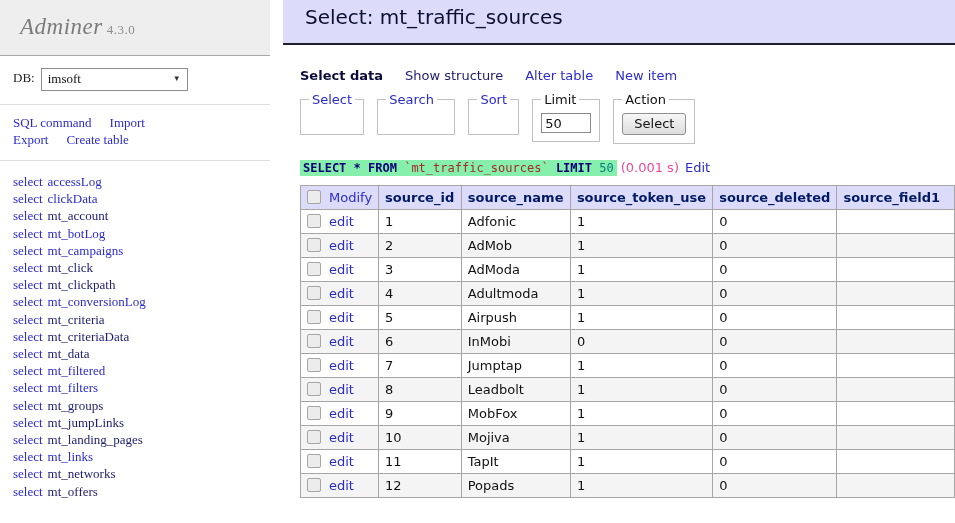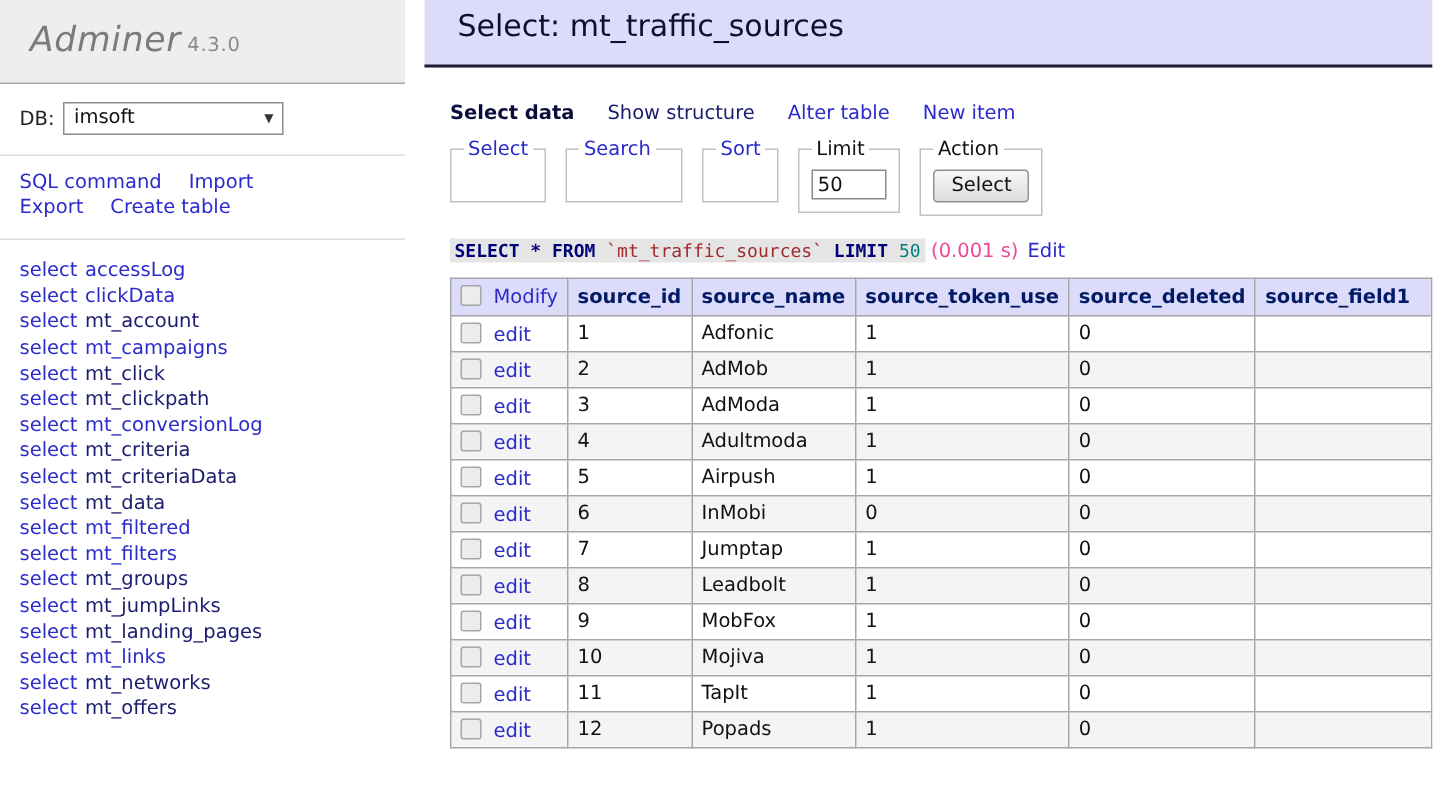--- a/index.html
+++ b/index.html
@@ -5,21 +5,21 @@
   html, body { margin:0; padding:0; overflow:hidden; }
   body {
     width:955px; height:523px; background:#fff; position:relative;
     font-family:"DejaVu Sans","Liberation Sans",sans-serif; font-size:13px; color:#111;
   }
   a { text-decoration:none; cursor:pointer; }
   .lnk { color:#2b2bcc; }
   .visited { color:#1c1c6e; }
 
   
-  #sidebar { position:absolute; left:0; top:0; width:270px; height:387px; background:#fff; }
+  #sidebar { position:absolute; left:0; top:0; width:270px; height:387px; background:#fff;font-family:Liberation Serif, serif; }
   .logo { background:#eee; height:56px; border-bottom:1px solid #a8a8a8; box-sizing:border-box; padding:14px 0 0 20px; }
   .logo h1 { margin:0; font-size:23px; font-weight:normal; font-style:italic; color:#7b7b7b; letter-spacing:.5px; }
   .logo .ver { font-size:13px; font-style:normal; color:#8b8b8b; margin-left:4px; }
   .db-row { padding:12px 0 13px 13px; border-bottom:1px solid #dcdcdc; }
   .db-row .db-label { color:#222; margin-right:6px; }
   .db-select {
     display:inline-block; width:133px; border:1px solid #8c8c8c; background:#fff;
     padding:2px 6px 3px 6px; vertical-align:middle; position:relative;
   }
   .db-select .arrow { position:absolute; right:6px; top:5px; font-size:8px; color:#333; }
@@ -55,21 +55,21 @@
     width:42px; height:16px; border:1px solid #8a8a8a; font-family:inherit; font-size:13px;
     padding:1px 3px; margin-top:3px; color:#111; background:#fff;
   }
   .btn {
     font-family:inherit; font-size:13px; color:#111; margin-top:3px;
     background:linear-gradient(#f6f6f6,#dddddd); border:1px solid #8f8f8f; border-radius:3px;
     padding:2px 11px 3px 11px; cursor:pointer;
   }
 
   .sql-line { margin:16px 0 0 17px; white-space:nowrap; }
-  .sql-line code { background:#e5e5e5; padding:1px 3px; font-family:"DejaVu Sans Mono","Liberation Mono",monospace; font-size:12px; }
+  .sql-line code { background:#86efac; padding:1px 3px; font-family:"DejaVu Sans Mono","Liberation Mono",monospace; font-size:12px; }
   .kw  { color:#000077; font-weight:bold; }
   .idf { color:#a22b2b; }
   .num { color:#007f7f; }
   .time { color:#ec4899; margin-left:4px; }
   .sql-line .edit { margin-left:6px; font-size:13px; }
 
   table.data-table { border-collapse:collapse; margin:10px 0 0 17px; table-layout:fixed; }
   .data-table th, .data-table td { border:1px solid #a6a6a6; font-size:13px; text-align:left; vertical-align:middle; }
   .data-table th { background:#dcdcfa; padding:4px 6px; font-weight:bold; white-space:nowrap; }
   .data-table th a { color:#001a66; font-weight:bold; }
@@ -98,20 +98,21 @@
     <span class="db-label">DB:</span><span class="db-select"><span>imsoft</span><span class="arrow">▼</span></span>
   </div>
   <div class="side-links">
     <a class="lnk">SQL command</a><a class="lnk">Import</a><br>
     <a class="lnk">Export</a><a class="lnk">Create table</a>
   </div>
   <div class="table-list">
       <p class="titem"><a class="lnk sel">select</a><a class="lnk">accessLog</a></p>
       <p class="titem"><a class="lnk sel">select</a><a class="lnk">clickData</a></p>
       <p class="titem"><a class="lnk sel">select</a><a class="lnk visited">mt_account</a></p>
+      <p class="titem"><a class="lnk sel">select</a><a class="lnk">mt_botLog</a></p>
       <p class="titem"><a class="lnk sel">select</a><a class="lnk">mt_campaigns</a></p>
       <p class="titem"><a class="lnk sel">select</a><a class="lnk visited">mt_click</a></p>
       <p class="titem"><a class="lnk sel">select</a><a class="lnk visited">mt_clickpath</a></p>
       <p class="titem"><a class="lnk sel">select</a><a class="lnk">mt_conversionLog</a></p>
       <p class="titem"><a class="lnk sel">select</a><a class="lnk visited">mt_criteria</a></p>
       <p class="titem"><a class="lnk sel">select</a><a class="lnk visited">mt_criteriaData</a></p>
       <p class="titem"><a class="lnk sel">select</a><a class="lnk visited">mt_data</a></p>
       <p class="titem"><a class="lnk sel">select</a><a class="lnk">mt_filtered</a></p>
       <p class="titem"><a class="lnk sel">select</a><a class="lnk">mt_filters</a></p>
       <p class="titem"><a class="lnk sel">select</a><a class="lnk visited">mt_groups</a></p>

